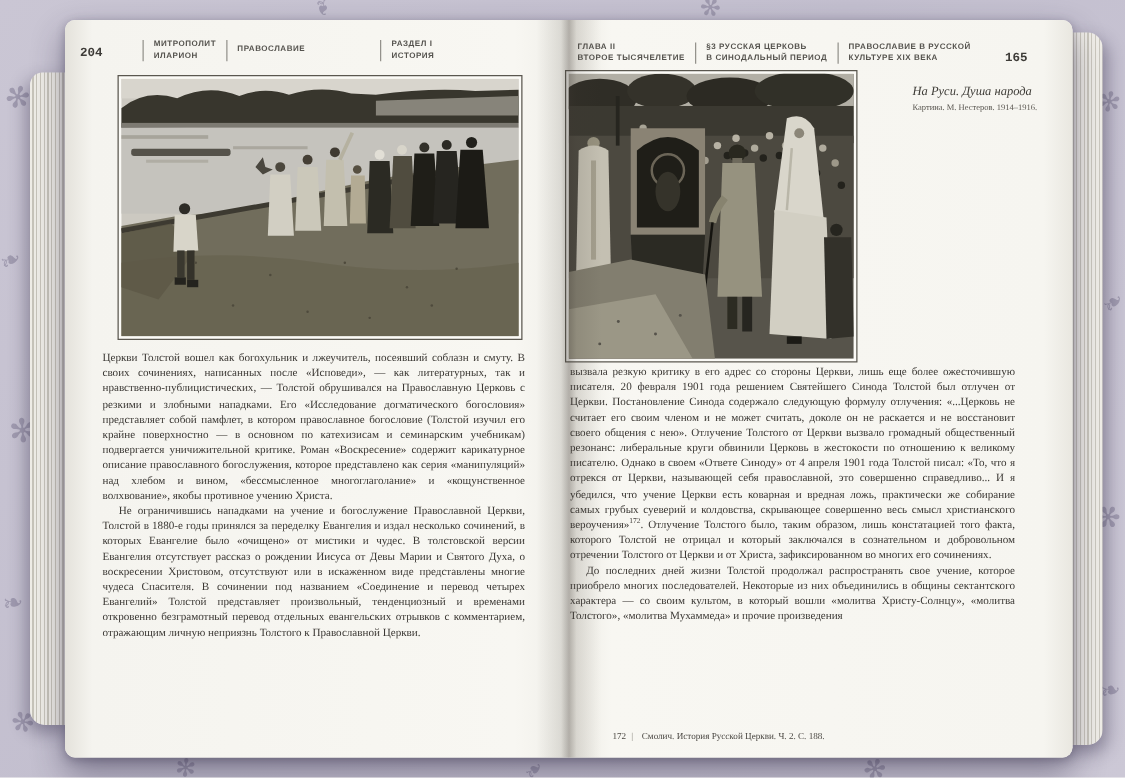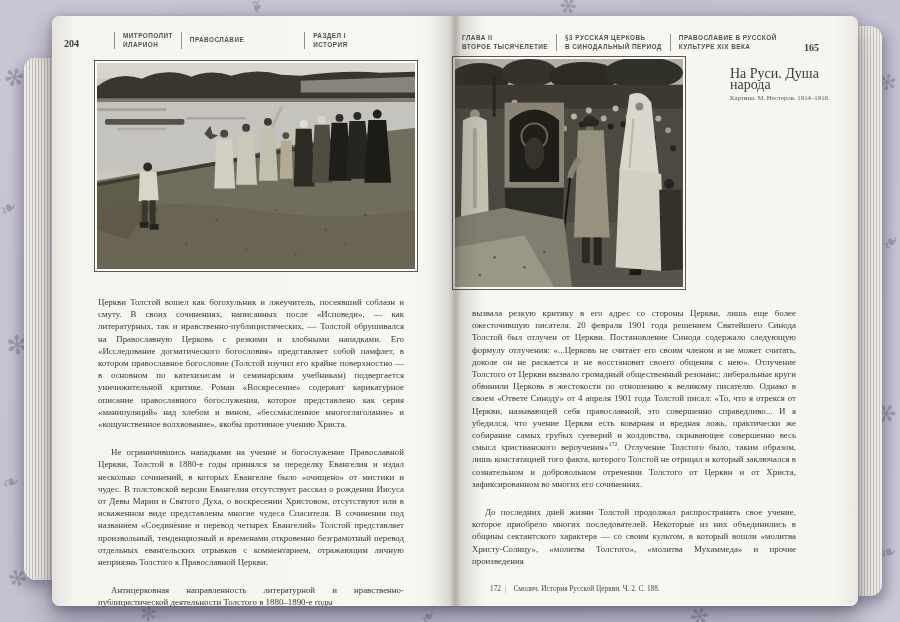--- a/index.html
+++ b/index.html
@@ -23,31 +23,31 @@
     background:linear-gradient(90deg,#e4e2db 0,#f5f4ef 22px,#f8f7f2 360px,#efeee8 100%)}
   .page.right{left:403px;border-radius:0 8px 8px 0;
     background:linear-gradient(90deg,#ebe9e2 0,#f8f7f2 34px,#f6f5f0 380px,#e9e7e0 100%)}
   .gutter{position:absolute;left:377px;top:0;width:52px;height:100%;
     background:linear-gradient(90deg,rgba(62,56,50,0) 0,rgba(62,56,50,.12) 38%,rgba(62,56,50,.34) 50%,rgba(62,56,50,.12) 62%,rgba(62,56,50,0) 100%)}
   
   .runhead{position:absolute;display:flex;align-items:center;
     font-family:"Liberation Sans",sans-serif;font-size:6.4px;font-weight:bold;
     letter-spacing:.45px;color:#54524d;line-height:8.4px;white-space:nowrap}
   .vdiv{width:1px;height:17px;background:#94928c;margin:0 8px;flex:none}
-  .pagenum{position:absolute;font-family:Liberation Serif, serif;font-size:10px;font-weight:bold;color:#3e3c38}
+  .pagenum{position:absolute;font-family:Liberation Mono, monospace;font-size:10px;font-weight:bold;color:#3e3c38}
   
   .art{position:absolute;background:#fbfaf6;border:1px solid #5a574f;padding:2px;box-sizing:border-box}
   .art svg{display:block;width:100%;height:100%}
   
   .caption{position:absolute;width:122px;color:#3d3b36}
-  .cap-title{font-size:14px;line-height:11px}
+  .cap-title{font-style:italic;font-size:10px;line-height:11px}
   .cap-credit{font-size:6.8px;line-height:9px;margin-top:3px;color:#5a5751}
   
   .bodytext{position:absolute;text-align:justify;font-size:8.9px;line-height:12.2px;color:#3b3834;hyphens:auto}
-  .bodytext p{margin:16px}
+  .bodytext p{margin:0}
   .bodytext p.indent{text-indent:13px}
   sup.fnref{font-size:6px;line-height:0;vertical-align:super}
   .footnote{position:absolute;font-size:7.3px;color:#4a4742;display:flex;align-items:baseline;white-space:nowrap}
   .footnote .fn-num{margin-right:4px}
   .footnote .fn-bar{margin-right:7px;color:#8a8780}
 </style>
 </head>
 <body>
 
 <span class="orn" style="left:4px;top:64px;font-size:24px;transform:rotate(18deg)">✻</span>
@@ -154,21 +154,20 @@
         <circle cx="60" cy="150" r="1"></circle>
           <circle cx="200" cy="195" r="1"></circle>
           <circle cx="250" cy="185" r="1"></circle>
       </g>
     </svg>
   </div>
 
   <div class="bodytext" style="left:30px;top:264px;width:338px">
     <p>Церкви Толстой вошел как богохульник и лжеучитель, посеявший соблазн и смуту. В своих сочинениях, написанных после «Исповеди», — как литературных, так и нравственно-публицистических, — Толстой обрушивался на Православную Церковь с резкими и злобными нападками. Его «Исследование догматического богословия» представляет собой памфлет, в котором православное богословие (Толстой изучил его крайне поверхностно — в основном по катехизисам и семинарским учебникам) подвергается уничижительной критике. Роман «Воскресение» содержит карикатурное описание православного богослужения, которое представлено как серия «манипуляций» над хлебом и вином, «бессмысленное многоглаголание» и «кощунственное волхвование», якобы противное учению Христа.</p>
     <p class="indent">Не ограничившись нападками на учение и богослужение Православной Церкви, Толстой в 1880-е годы принялся за переделку Евангелия и издал несколько сочинений, в которых Евангелие было «очищено» от мистики и чудес. В толстовской версии Евангелия отсутствует рассказ о рождении Иисуса от Девы Марии и Святого Духа, о воскресении Христовом, отсутствуют или в искаженном виде представлены многие чудеса Спасителя. В сочинении под названием «Соединение и перевод четырех Евангелий» Толстой представляет произвольный, тенденциозный и временами откровенно безграмотный перевод отдельных евангельских отрывков с комментарием, отражающим личную неприязнь Толстого к Православной Церкви.</p>
-    <p class="indent">Антицерковная направленность литературной и нравственно-публицистической деятельности Толстого в 1880–1890-е годы</p>
   </div>
 
   <div class="runhead" style="left:410px;top:18px">
     <span>
       <span style="display:block">ГЛАВА II</span>
       <span style="display:block">ВТОРОЕ ТЫСЯЧЕЛЕТИЕ</span>
     </span>
     <span class="vdiv"></span>
     <span>
       <span style="display:block">§3 РУССКАЯ ЦЕРКОВЬ</span>

